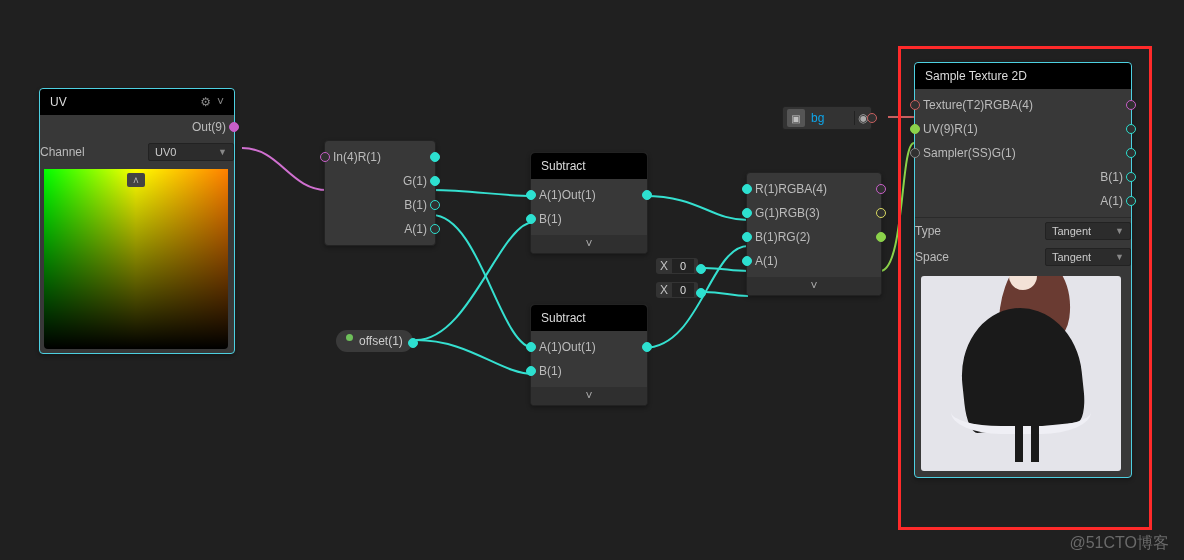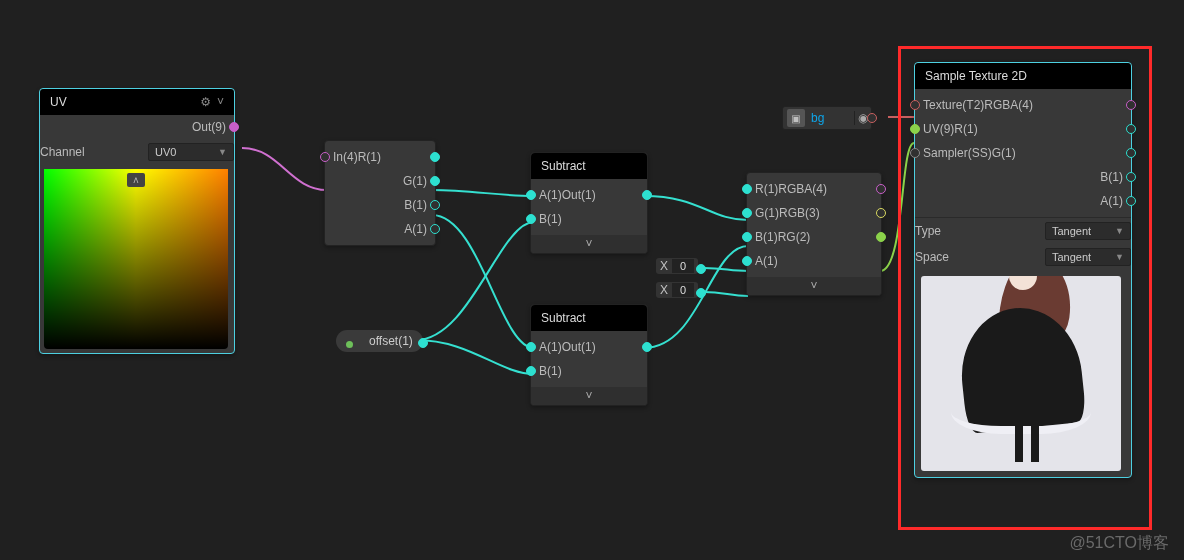--- a/index.html
+++ b/index.html
@@ -28,21 +28,21 @@
 .dropdown{display:inline-flex;align-items:center;justify-content:space-between;background:#2c2c2c;border:1px solid #222;border-radius:2px;padding:2px 6px;min-width:72px;font-size:11px;color:#ccc;cursor:pointer}
 .dropdown .caret{margin-left:6px;font-size:9px;color:#888}
 .uv-node{border:1px solid #4dd0e1}
 .uv-gradient{width:184px;height:180px;margin:4px;background:linear-gradient(to bottom,rgba(0,0,0,0)0%,#000 100%),linear-gradient(to right,#00ff00 0%,#ffff00 50%,#ff8000 100%),linear-gradient(to top,#ff0000 0%,transparent 60%);background-blend-mode:multiply,normal,screen;border-radius:0 0 4px 4px;position:relative}
 .uv-gradient .collapse{position:absolute;top:4px;left:50%;transform:translateX(-50%);width:18px;height:14px;background:#444;color:#bbb;display:flex;align-items:center;justify-content:center;font-size:10px;border-radius:2px;cursor:pointer}
 .prop-row{display:flex;align-items:center;justify-content:space-between;padding:4px 0}
 .gear{color:#888;font-size:12px}
 .sel-box{position:absolute;border:3px solid #ff2a2a}
 .samp-node{border:1px solid #4dd0e1}
 .preview{width:200px;height:195px;margin:6px;background:#e4e4ea;border-radius:3px;position:relative;overflow:hidden}
-.pill{display:inline-flex;align-items:flex-end;background:#3a3a3a;border-radius:14px;padding:4px 10px;gap:16px;color:#ccc}
+.pill{display:inline-flex;align-items:flex-start;background:#3a3a3a;border-radius:14px;padding:4px 10px;gap:6px;color:#ccc}
 .pill .dot{width:7px;height:7px;border-radius:50%;background:#6ec05a}
 .bg-chip{position:absolute;display:flex;align-items:center;background:#333;border:1px solid #222;border-radius:3px;height:22px}
 .bg-chip .icon{width:18px;height:18px;background:#555;margin:0 4px;border-radius:2px;display:flex;align-items:center;justify-content:center;font-size:10px}
 .bg-chip .t{padding:0 30px 0 2px;color:#0ea5e9}
 .bg-chip .sel{width:16px;text-align:center;color:#aaa;border-left:1px solid #222}
 .watermark{position:absolute;right:15px;bottom:6px;color:#6a6a6a;font-size:16px}
 
 .figure{position:absolute;left:50%;top:50%;transform:translate(-50%,-55%)}
 .dress{width:120px;height:120px;border-radius:60% 60% 10% 10%/70% 70% 30% 30%;background:#1a1a1a;transform:rotate(-6deg)}
 .frill{position:absolute;left:-10px;bottom:-6px;width:140px;height:36px;border-radius:50%/70%;border-bottom:8px solid #efeff5}

